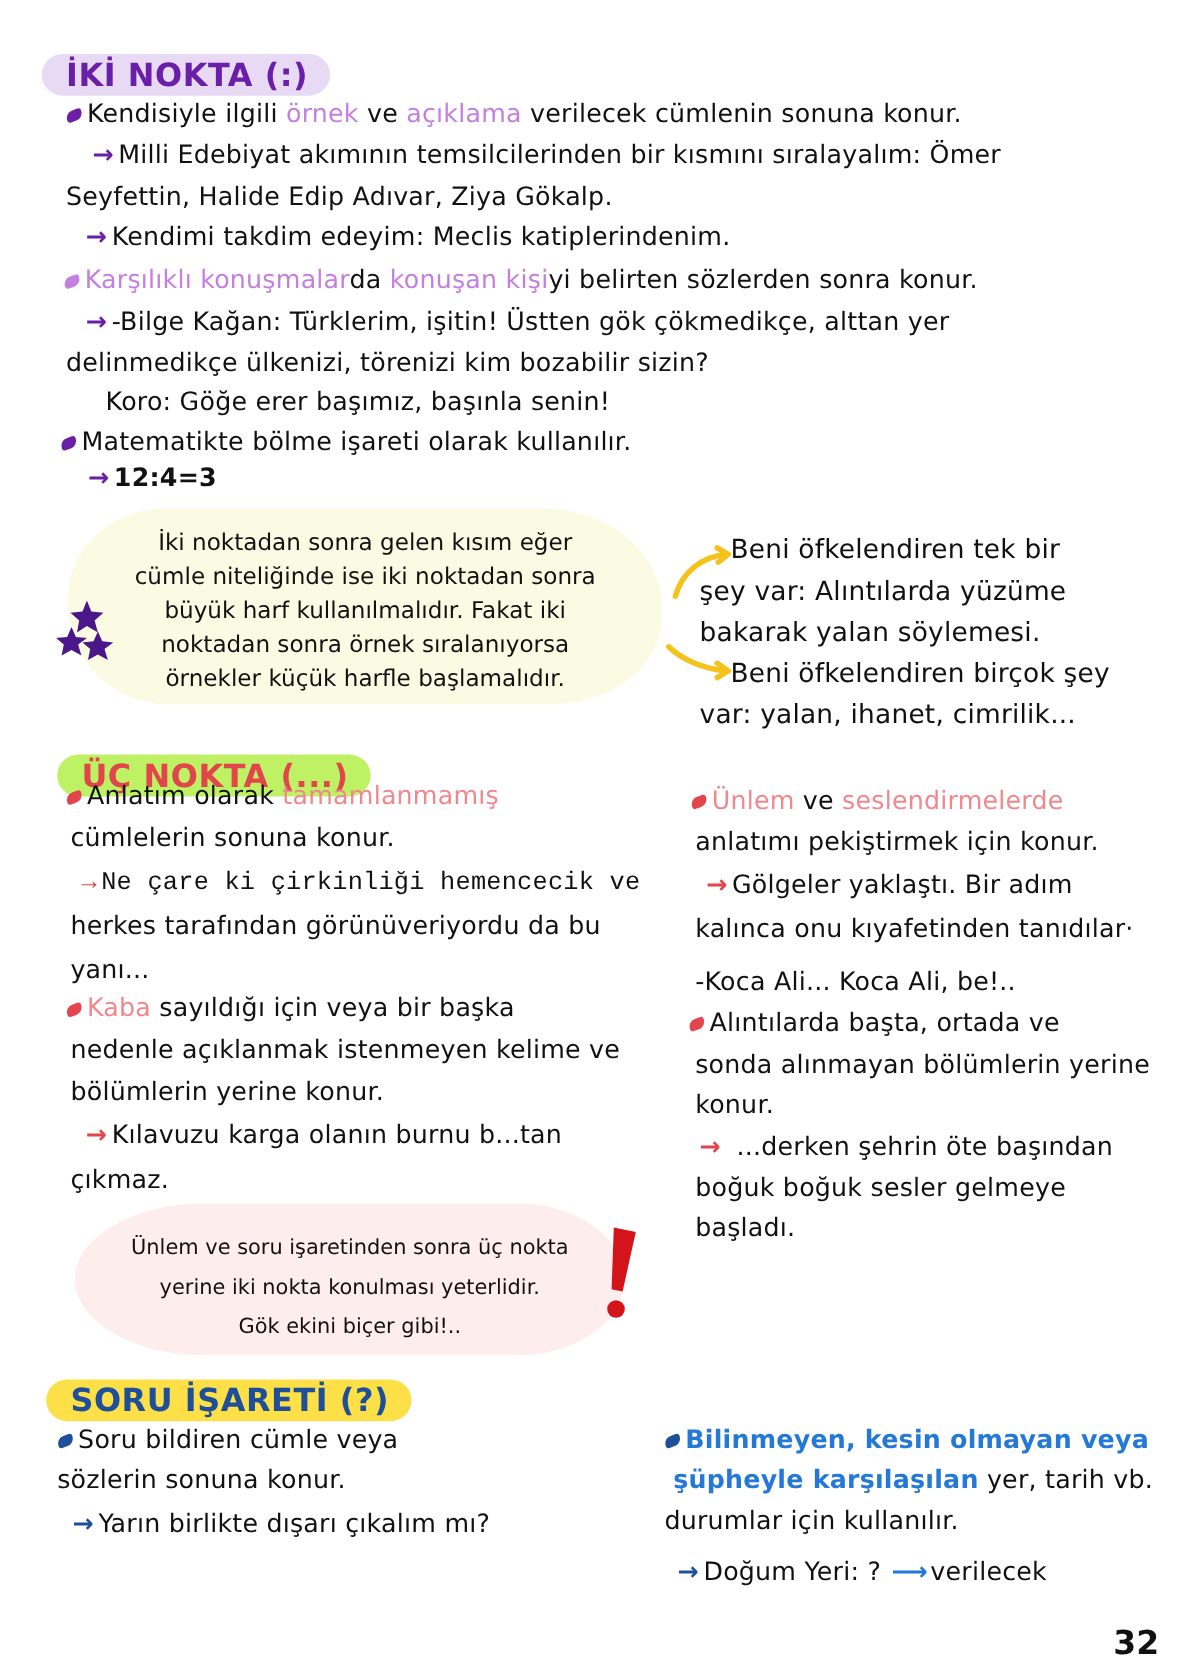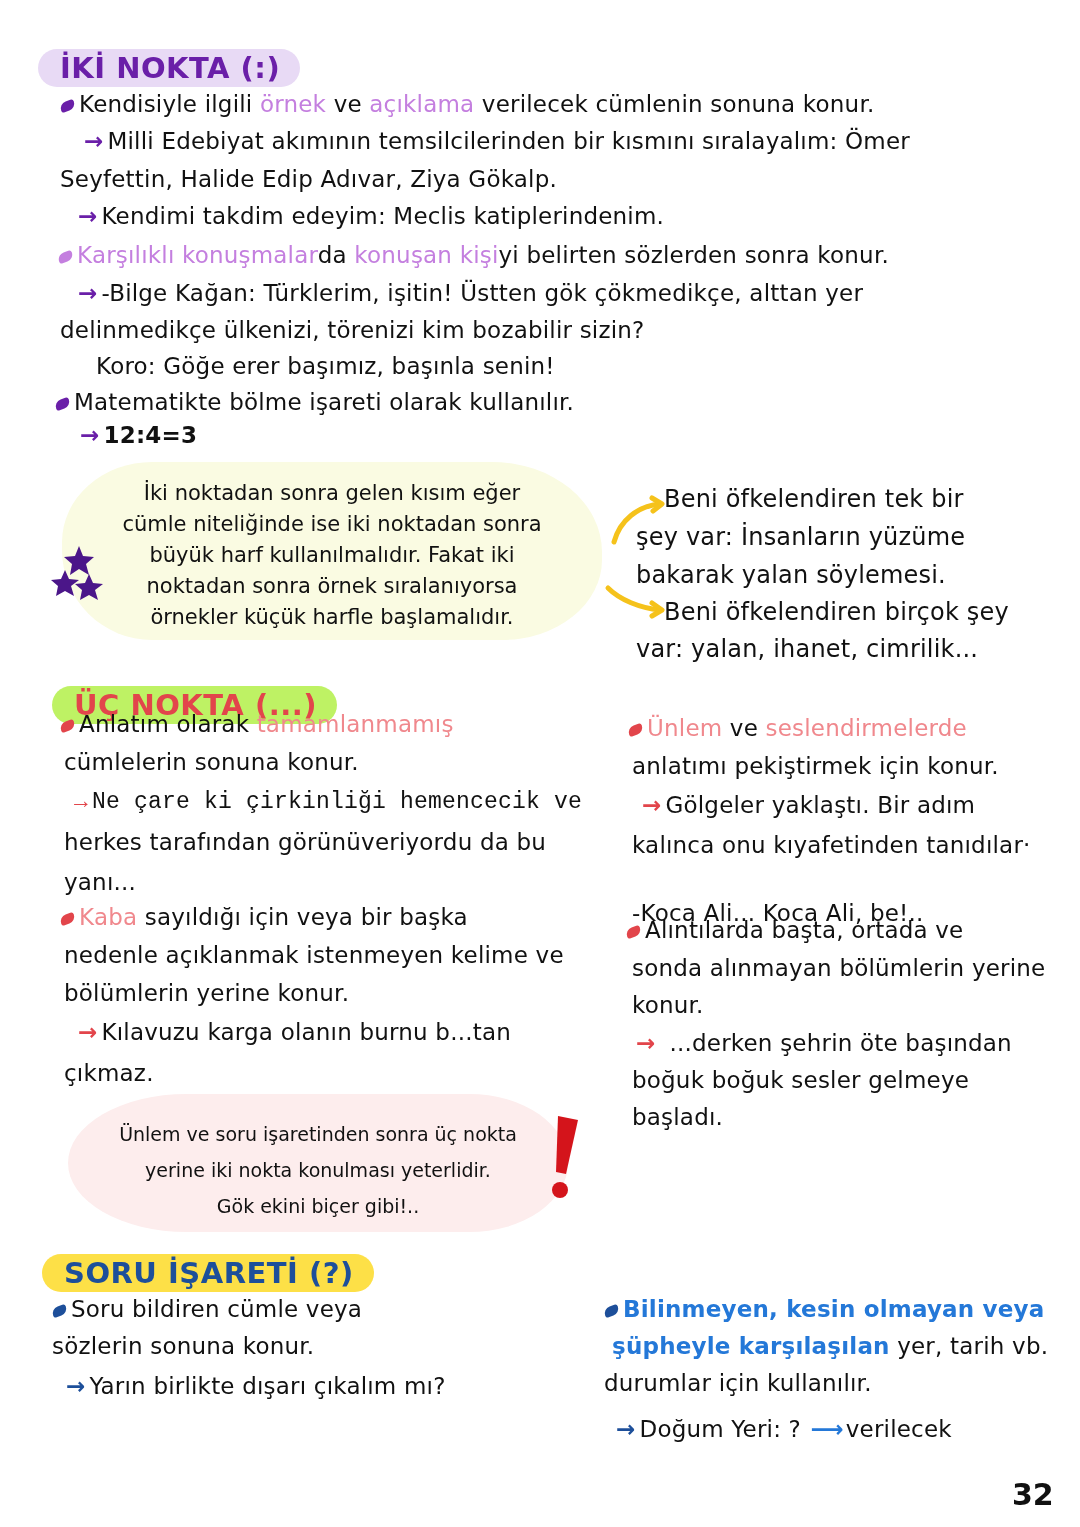--- a/index.html
+++ b/index.html
@@ -124,21 +124,21 @@
   <path d="M14 52 C 20 30, 38 16, 60 14" stroke="#f5c21b" stroke-width="5" fill="none" stroke-linecap="round"></path>
   <path d="M52 8 L 62 14 L 53 21" stroke="#f5c21b" stroke-width="5" fill="none" stroke-linecap="round" stroke-linejoin="round"></path>
   <path d="M8 98 C 20 110, 40 118, 60 120" stroke="#f5c21b" stroke-width="5" fill="none" stroke-linecap="round"></path>
   <path d="M52 113 L 62 120 L 52 126" stroke="#f5c21b" stroke-width="5" fill="none" stroke-linecap="round" stroke-linejoin="round"></path>
 </svg>
 
 <div class="line" style="left:664px; top:484px; font-size:24px;">
   <span>Beni öfkelendiren tek bir</span>
 </div>
 <div class="line" style="left:636px; top:522px; font-size:24px;">
-  <span>şey var: İnsanların yüzüme</span>
+  <span>şey var: Alıntılarda yüzüme</span>
 </div>
 <div class="line" style="left:636px; top:560px; font-size:24px;">
   <span>bakarak yalan söylemesi.</span>
 </div>
 <div class="line" style="left:664px; top:597px; font-size:24px;">
   <span>Beni öfkelendiren birçok şey</span>
 </div>
 <div class="line" style="left:636px; top:634px; font-size:24px;">
   <span>var: yalan, ihanet, cimrilik...</span>
 </div>
@@ -195,21 +195,21 @@
 </div>
 <div class="line" style="left:632px; top:751px;">
   <span>anlatımı pekiştirmek için konur.</span>
 </div>
 <div class="line" style="left:642px; top:790px;">
   <span class="arrow" style="color:#e2454b;">→</span><span>Gölgeler yaklaştı. Bir adım</span>
 </div>
 <div class="line" style="left:632px; top:830px;">
   <span>kalınca onu kıyafetinden tanıdılar·</span>
 </div>
-<div class="line" style="left:632px; top:878px;margin-top:20px;">
+<div class="line" style="left:632px; top:878px;">
   <span>-Koca Ali... Koca Ali, be!..</span>
 </div>
 <div class="line" style="left:626px; top:915px;">
   <span class="bullet" style="background:#e2454b;"></span><span>Alıntılarda başta, ortada ve</span>
 </div>
 <div class="line" style="left:632px; top:953px;">
   <span>sonda alınmayan bölümlerin yerine</span>
 </div>
 <div class="line" style="left:632px; top:990px;">
   <span>konur.</span>

